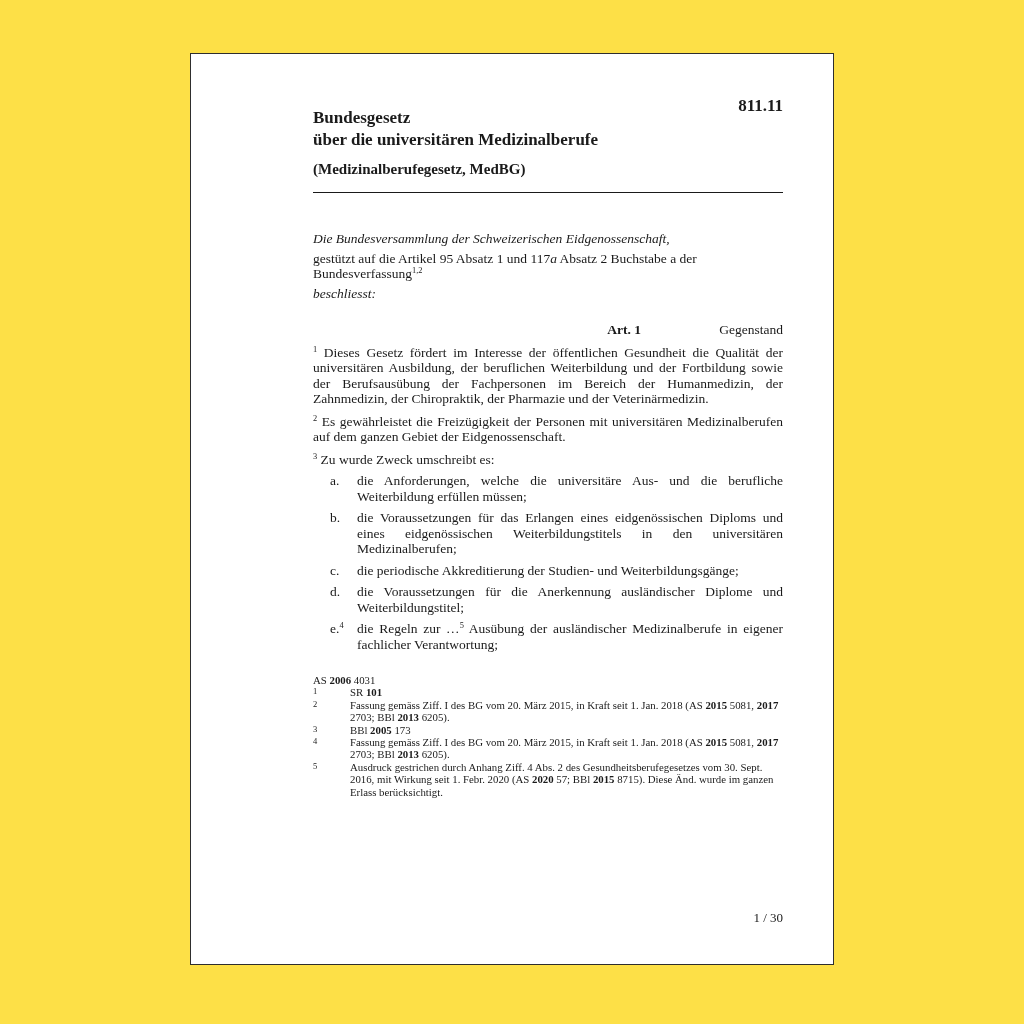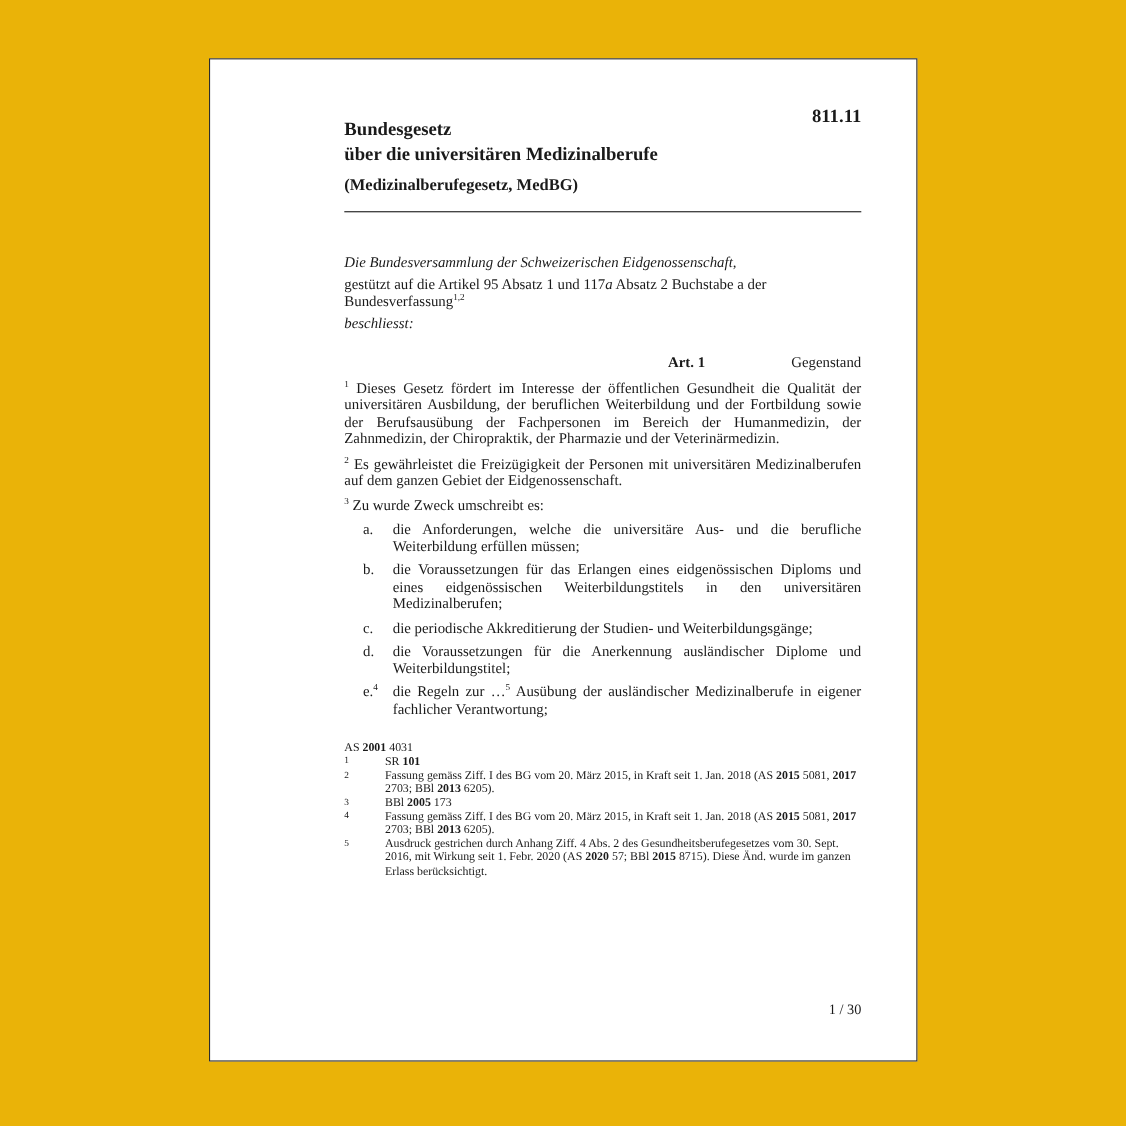--- a/index.html
+++ b/index.html
@@ -8,21 +8,21 @@
     background: #ffffff;
     width: 1024px;
     height: 1024px;
     font-family: "Liberation Serif", "DejaVu Serif", serif;
     color: #1a1a1a;
   }
   .canvas {
     position: relative;
     width: 1024px;
     height: 1024px;
-    background: #eab308;
+    background: #fde047;
     overflow: hidden;
   }
   .page {
     position: absolute;
     left: 190px;
     top: 53px;
     width: 644px;
     height: 912px;
     background: #ffffff;
     border: 1.5px solid #2e2e2e;
@@ -181,21 +181,21 @@
           <span class="li-label"><span>d.</span></span>
           <span class="li-text"><span>die Voraussetzungen für die Anerkennung ausländischer Diplome und Weiterbildungstitel;</span></span>
         </div>
         <div class="list-item">
           <span class="li-label"><span>e.</span><sup>4</sup></span>
           <span class="li-text"><span>die Regeln zur …</span><sup>5</sup><span> Ausübung der ausländischer Medizinalberufe in eigener fachlicher Verantwortung;</span></span>
         </div>
       </div>
 
       <div class="footnotes">
-        <p class="as-line"><span>AS </span><span style="font-weight: bold;">2001</span><span> 4031</span></p>
+        <p class="as-line"><span>AS </span><span style="font-weight: bold;">2006</span><span> 4031</span></p>
         <div class="fn">
           <span class="fn-marker">1</span>
           <span class="fn-text"><span>SR </span><span style="font-weight: bold;">101</span></span>
         </div>
         <div class="fn">
           <span class="fn-marker">2</span>
           <span class="fn-text"><span>Fassung gemäss Ziff. I des BG vom 20. März 2015, in Kraft seit 1. Jan. 2018 (AS </span><span style="font-weight: bold;">2015</span><span> 5081, </span><span style="font-weight: bold;">2017</span><span> 2703; BBl </span><span style="font-weight: bold;">2013</span><span> 6205).</span></span>
         </div>
         <div class="fn">
           <span class="fn-marker">3</span>

